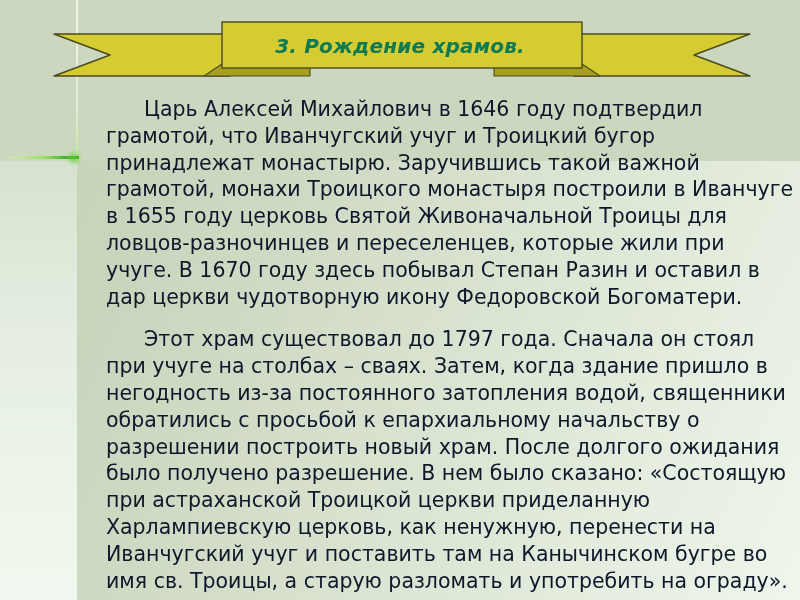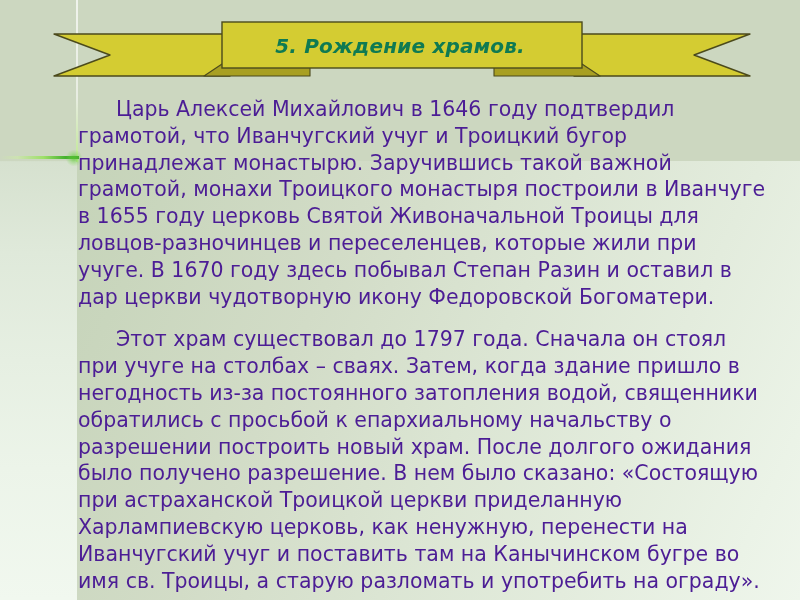--- a/index.html
+++ b/index.html
@@ -115,22 +115,23 @@
   }
 
   
   .body-text {
     position: absolute;
     left: 78px; top: 96px;
     width: 690px;
     font-family: "DejaVu Sans", sans-serif;
     font-size: 20.5px;
     line-height: 26.8px;
-    color: #4c1d95;
+    color: #0f172a;
     text-align: left;
+    padding-left: 28px;
   }
   .body-text p {
     margin: 0;
     text-indent: 38px;
   }
   .body-text p + p {
     margin-top: 16px;
   }
 </style>
 </head>
@@ -154,20 +155,20 @@
 
       <polygon points="698,16 522,16 522,58 698,58 642,37" fill="#d4cc32" stroke="#4b4a1c" stroke-width="1.4" stroke-linejoin="round"></polygon>
 
       <polygon points="170,46 258,46 258,58 152,58" fill="#a89f22" stroke="#4b4a1c" stroke-width="1.1" stroke-linejoin="round"></polygon>
       <polygon points="530,46 442,46 442,58 548,58" fill="#a89f22" stroke="#4b4a1c" stroke-width="1.1" stroke-linejoin="round"></polygon>
 
       <rect x="170" y="4" width="360" height="46" fill="#d4cc32" stroke="#4b4a1c" stroke-width="1.4"></rect>
     </svg>
   </div>
 
-  <div class="ribbon-title">5. Рождение храмов.</div>
+  <div class="ribbon-title">3. Рождение храмов.</div>
 
   <div class="body-text">
     <p>Царь Алексей Михайлович в 1646 году подтвердил грамотой, что Иванчугский учуг и Троицкий бугор принадлежат монастырю. Заручившись такой важной грамотой, монахи Троицкого монастыря построили в Иванчуге в 1655 году церковь Святой Живоначальной Троицы для ловцов-разночинцев и переселенцев, которые жили при учуге. В 1670 году здесь побывал Степан Разин и оставил в дар церкви чудотворную икону Федоровской Богоматери.</p>
     <p>Этот храм существовал до 1797 года. Сначала он стоял при учуге на столбах – сваях. Затем, когда здание пришло в негодность из-за постоянного затопления водой, священники обратились с просьбой к епархиальному начальству о разрешении построить новый храм. После долгого ожидания было получено разрешение. В нем было сказано: «Состоящую при астраханской Троицкой церкви приделанную Харлампиевскую церковь, как ненужную, перенести на Иванчугский учуг и поставить там на Канычинском бугре во имя св. Троицы, а старую разломать и употребить на ограду».</p>
   </div>
 
 </div>
 
 </body></html>

